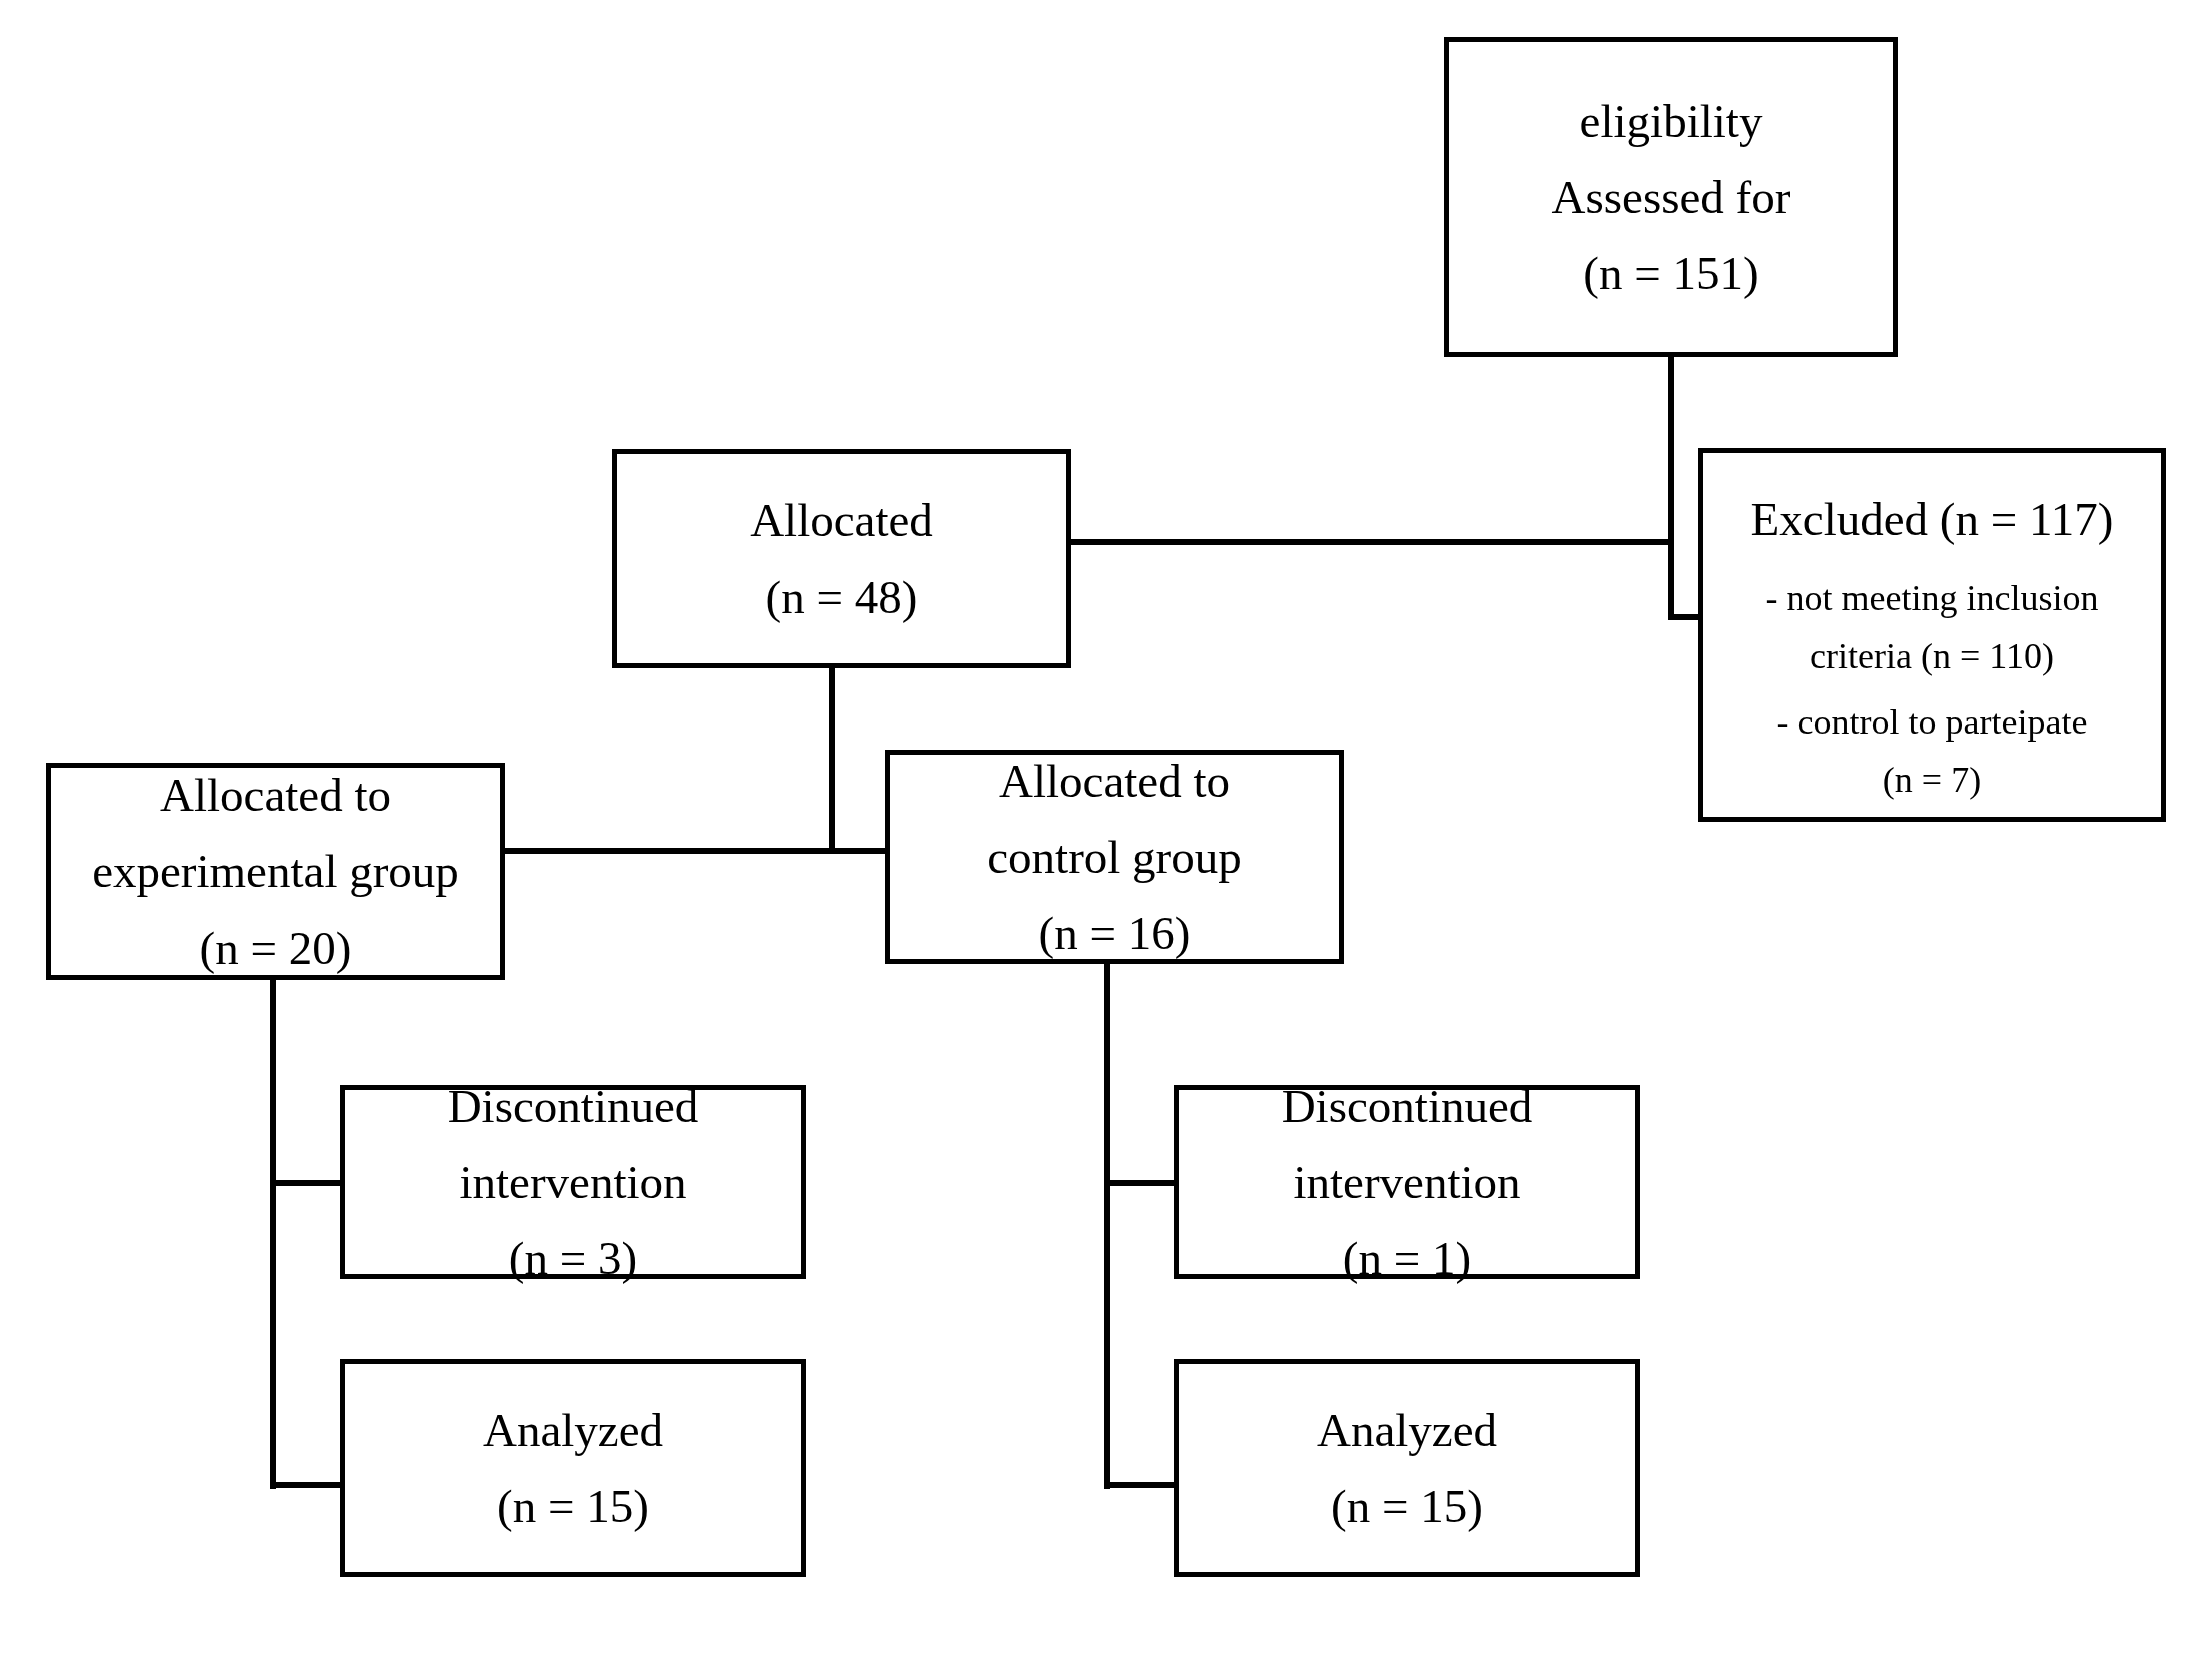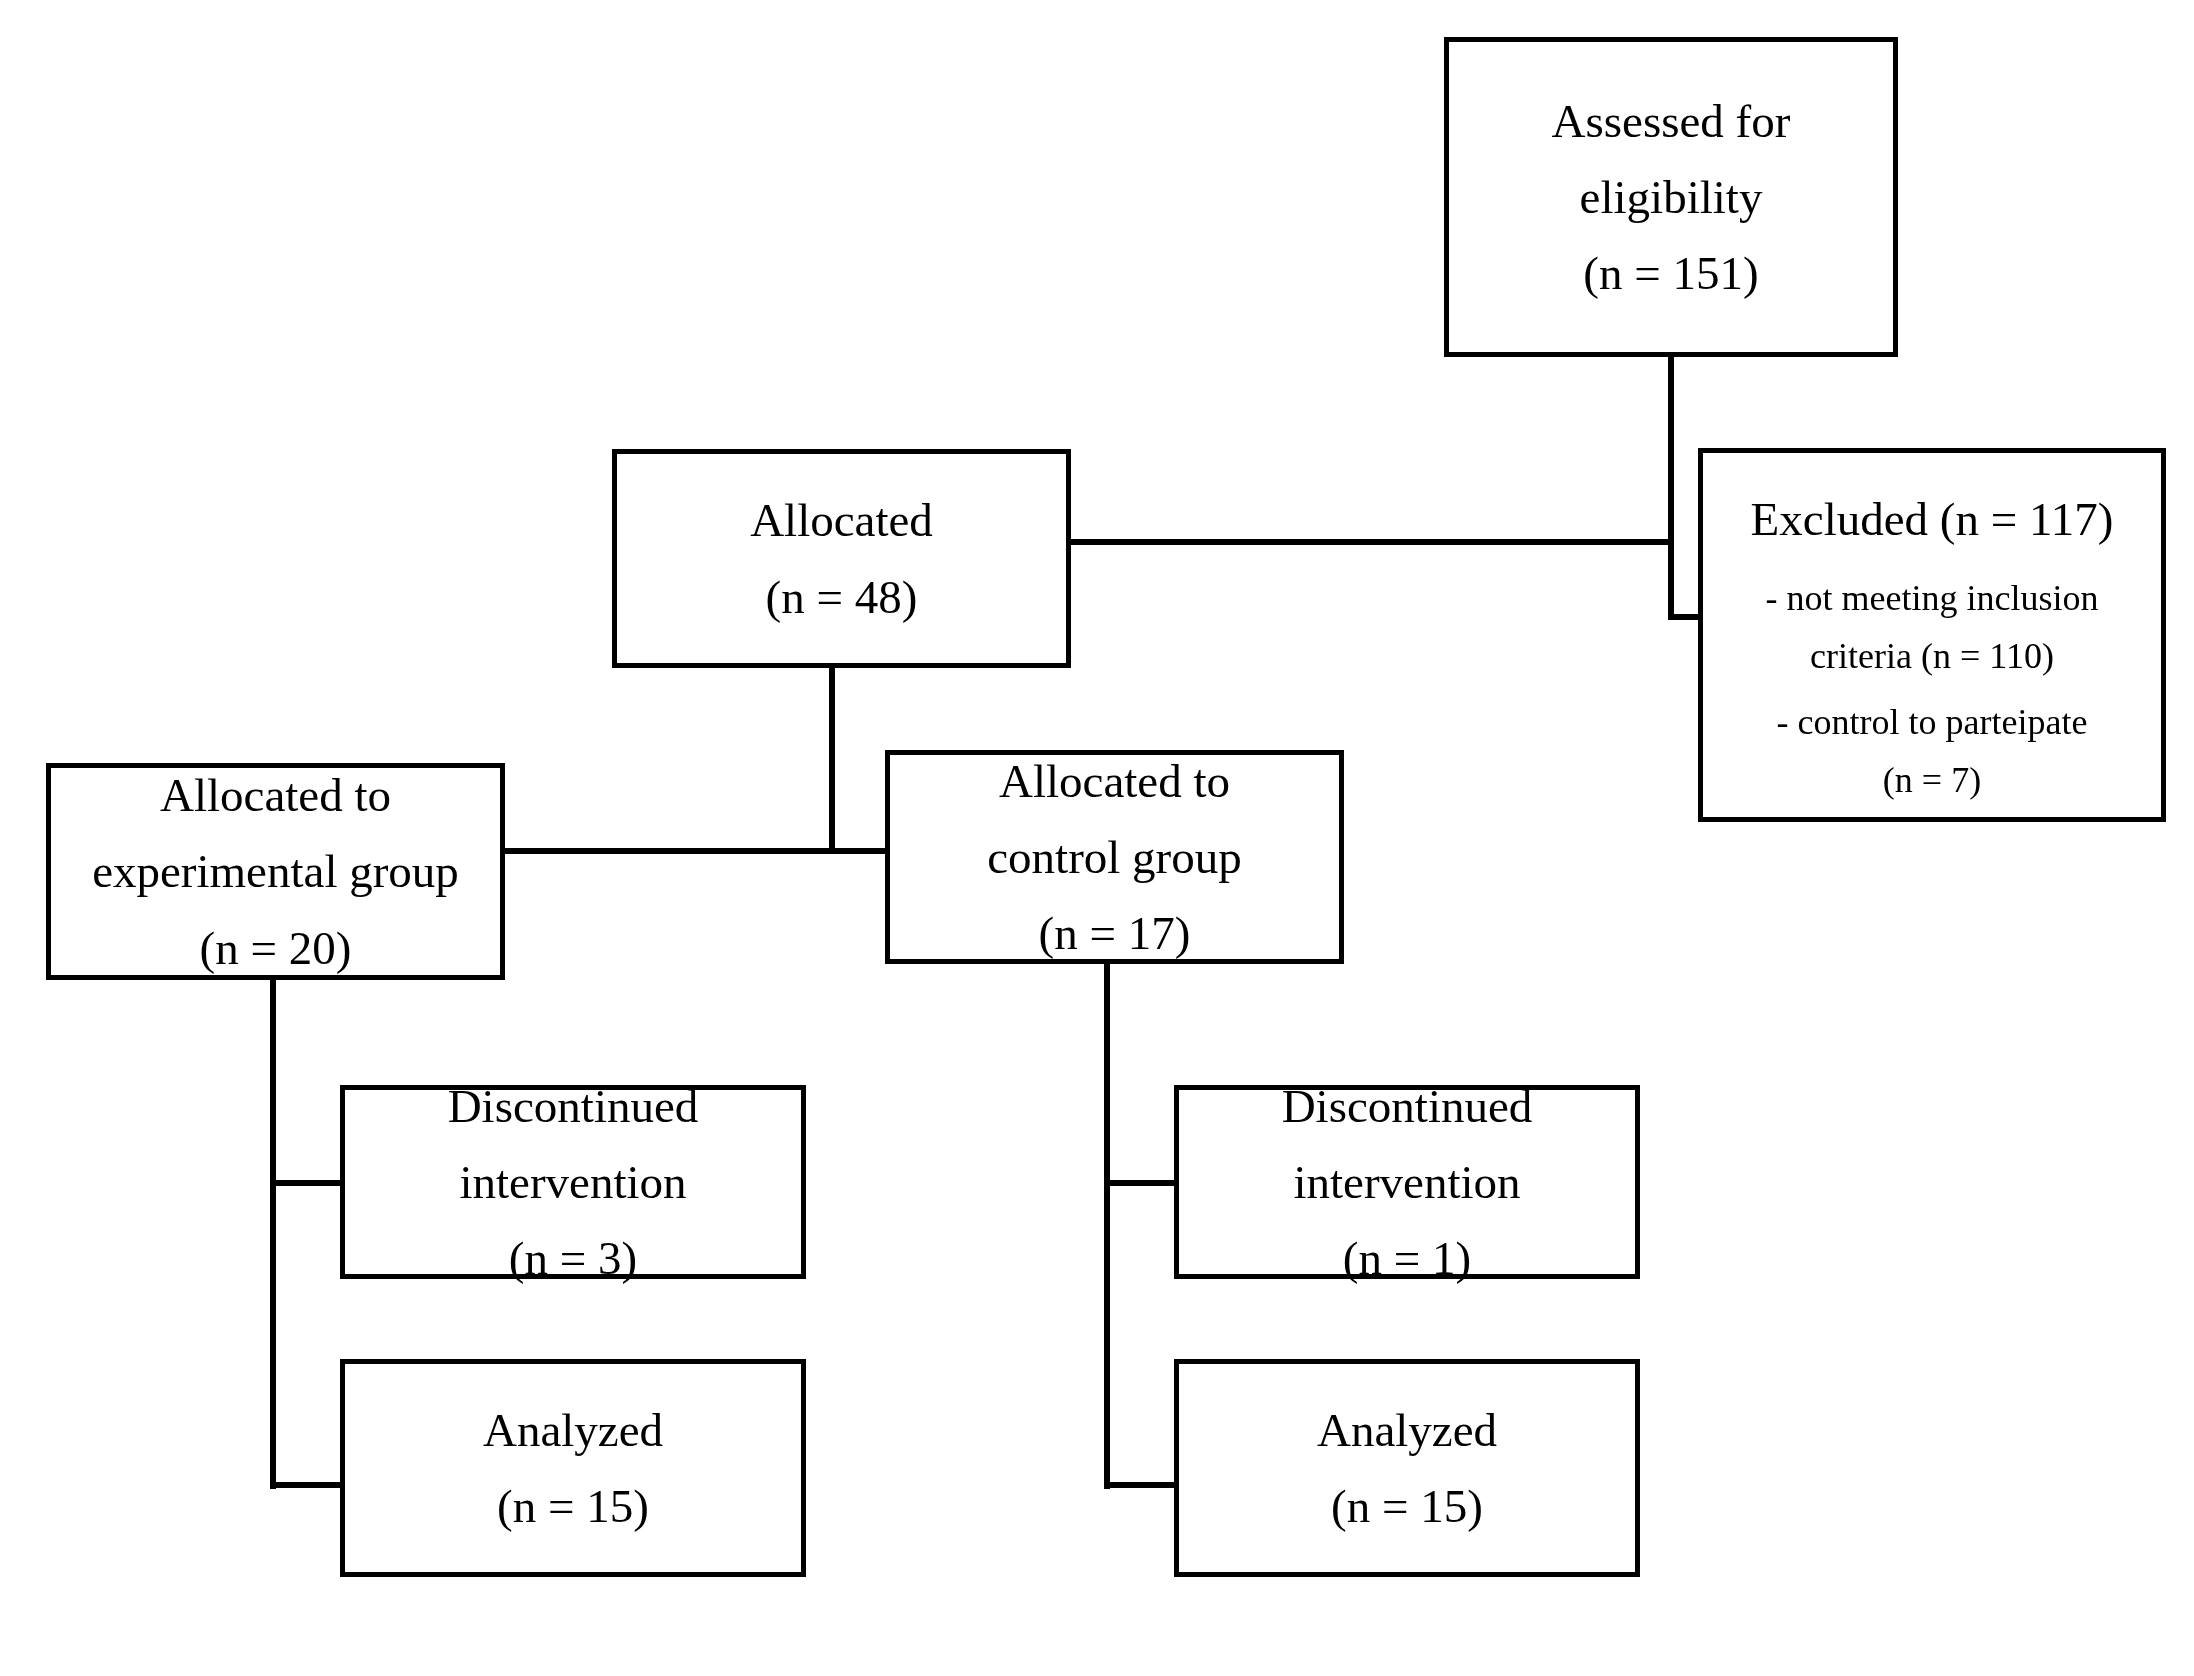--- a/index.html
+++ b/index.html
@@ -66,22 +66,22 @@
 
   <div class="conn v" style="left:270px; top:976px; height:513px;"></div>
   <div class="conn h" style="left:270px; top:1180px; width:74px;"></div>
   <div class="conn h" style="left:270px; top:1482px; width:74px;"></div>
 
   <div class="conn v" style="left:1104px; top:960px; height:529px;"></div>
   <div class="conn h" style="left:1104px; top:1180px; width:74px;"></div>
   <div class="conn h" style="left:1104px; top:1482px; width:74px;"></div>
 
   <div class="node fs-big" style="left:1444px; top:37px; width:454px; height:320px;">
+    <span class="line">eligibility</span>
     <span class="line">Assessed for</span>
-    <span class="line">eligibility</span>
     <span class="line">(n = 151)</span>
   </div>
 
   <div class="node" style="left:1698px; top:448px; width:468px; height:374px; justify-content:flex-start; padding-top:28px;">
     <span class="line fs-big">Excluded (n = 117)</span>
     <span class="line fs-small" style="margin-top:11.5px;">- not meeting inclusion</span>
     <span class="line fs-small">criteria (n = 110)</span>
     <span class="line fs-small" style="margin-top:7.7px;">- control to parteipate</span>
     <span class="line fs-small">(n = 7)</span>
   </div>
@@ -93,21 +93,21 @@
 
   <div class="node fs-big" style="left:46px; top:763px; width:459px; height:217px;">
     <span class="line">Allocated to</span>
     <span class="line">experimental group</span>
     <span class="line">(n = 20)</span>
   </div>
 
   <div class="node fs-big" style="left:885px; top:750px; width:459px; height:214px;">
     <span class="line">Allocated to</span>
     <span class="line">control group</span>
-    <span class="line">(n = 17)</span>
+    <span class="line">(n = 16)</span>
   </div>
 
   <div class="node fs-big" style="left:340px; top:1085px; width:466px; height:194px;">
     <span class="line">Discontinued</span>
     <span class="line">intervention</span>
     <span class="line">(n = 3)</span>
   </div>
 
   <div class="node fs-big" style="left:1174px; top:1085px; width:466px; height:194px;">
     <span class="line">Discontinued</span>

